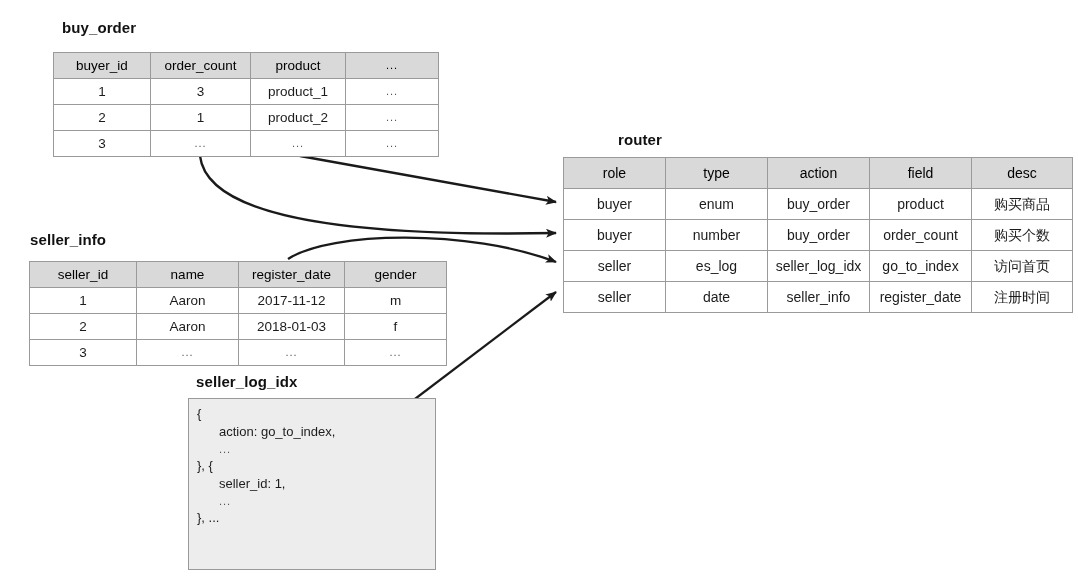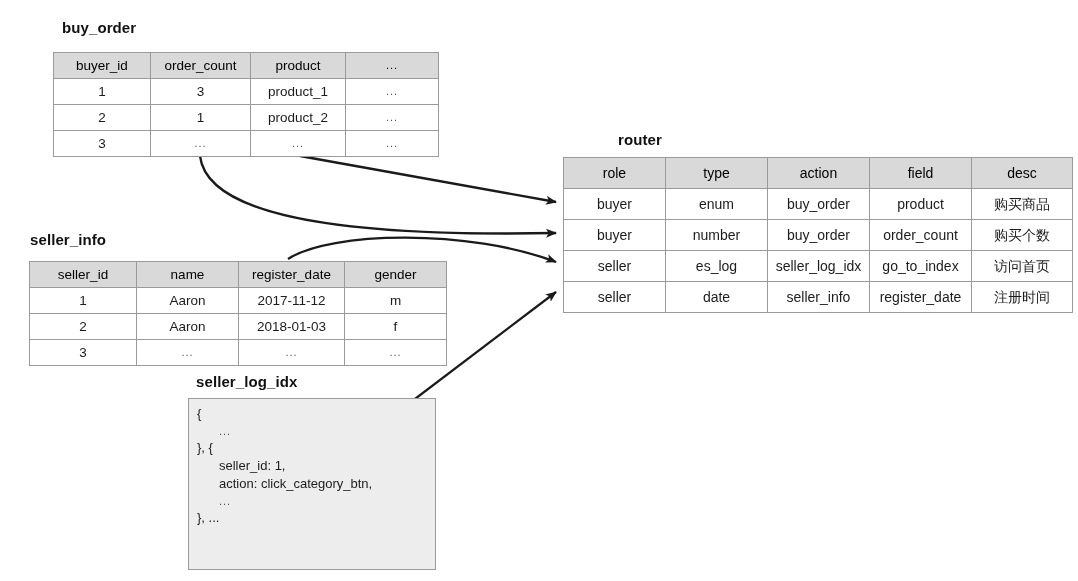--- a/index.html
+++ b/index.html
@@ -219,21 +219,21 @@
         <td>register_date</td>
         <td>注册时间</td>
       </tr>
     </tbody>
   </table>
 
   <div class="tbl-title" id="seller-log-title">seller_log_idx</div>
 
   <div id="code-box">
     <div class="ln">{</div>
+    <div class="ln ind">action: go_to_index,</div>
     <div class="ln dots">...</div>
     <div class="ln">}, {</div>
     <div class="ln ind">seller_id: 1,</div>
-    <div class="ln ind">action: click_category_btn,</div>
     <div class="ln dots">...</div>
     <div class="ln">}, ...</div>
   </div>
 
 </div>
 
 </body></html>

